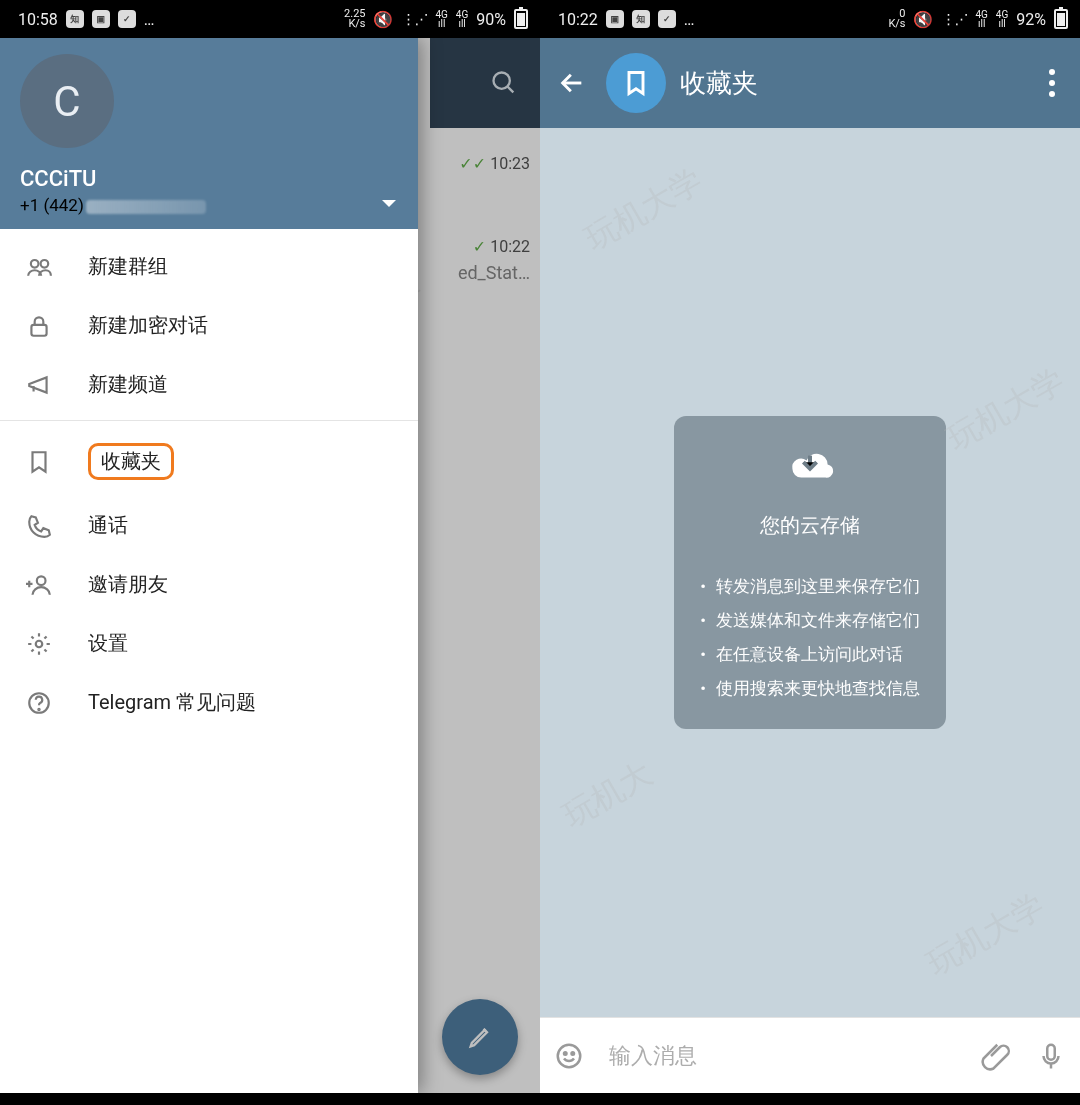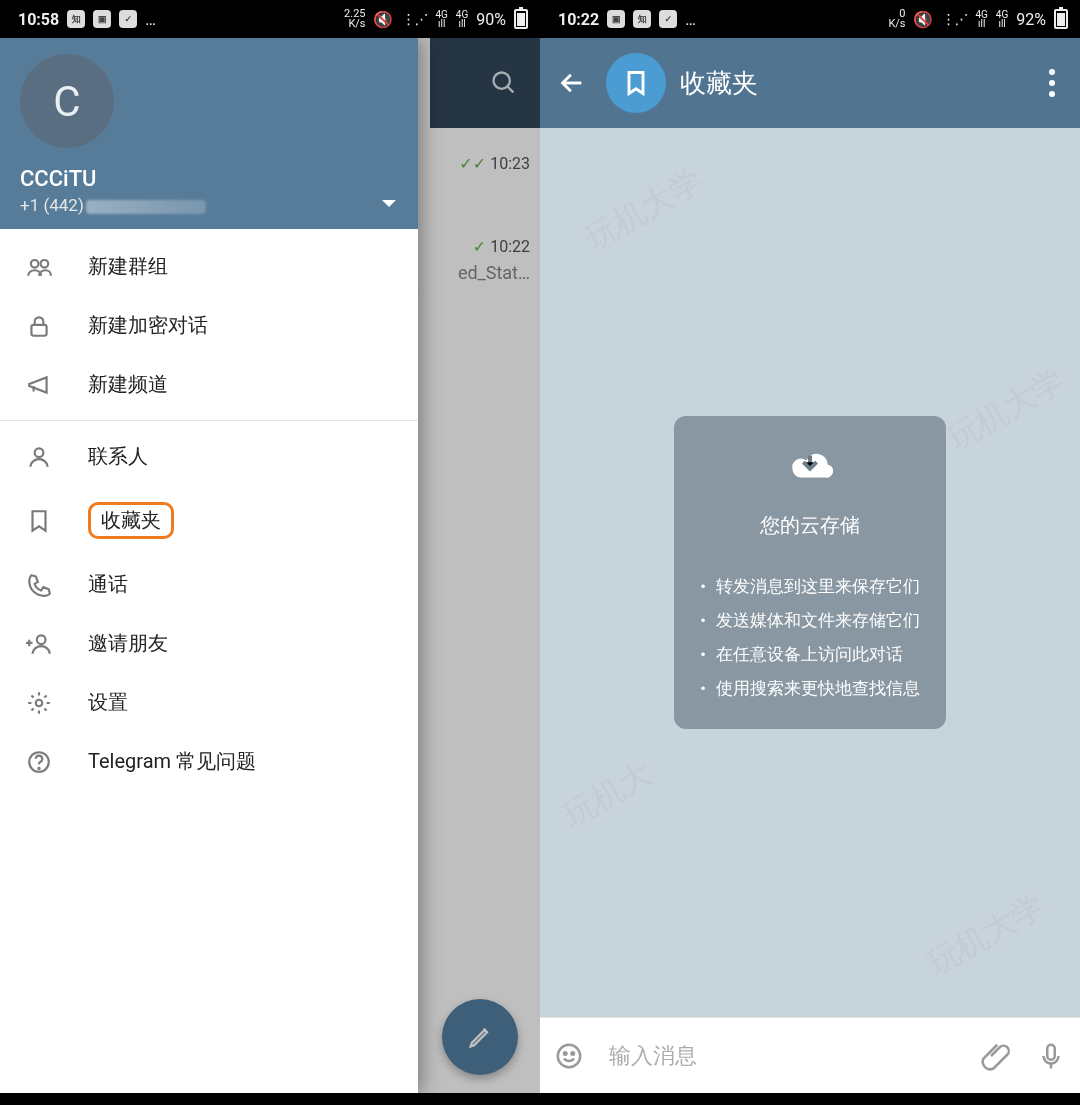--- a/index.html
+++ b/index.html
@@ -28,21 +28,21 @@
     color: #eee;
     display: flex;
     align-items: center;
     justify-content: space-between;
     padding: 0 12px 0 18px;
     font-size: 16px;
     position: relative;
     z-index: 5;
   }
   .statusbar .left, .statusbar .right { display: flex; align-items: center; gap: 8px; }
-  .statusbar .time { font-weight: 700; }
+  .statusbar .time { font-weight: 400; }
   .tiny-icon {
     width: 18px; height: 18px; border-radius: 4px;
     background: #ddd; display: inline-flex; color:#444;
     font-size: 9px; align-items: center; justify-content: center; font-weight: 700;
   }
   .dots3 { letter-spacing: 2px; }
   .speed { font-size: 11px; line-height: 10px; text-align: right; }
   .mute { font-size: 16px; }
   .signal { font-size: 14px; letter-spacing: -1px; }
   .cell { font-size: 10px; line-height: 9px; text-align: center; }
@@ -81,21 +81,21 @@
     padding: 16px 20px 14px 20px;
     position: relative;
   }
   .avatar {
     width: 94px; height: 94px; border-radius: 50%;
     background: #5a6e81;
     display:flex; align-items:center; justify-content:center;
     color:#e9eef3; font-size: 42px; margin-bottom: 18px;
   }
   .uname { font-size: 22px; font-weight: 500; }
-  .uphone { font-size: 17px; color: #e5e5e5; margin-top: 4px; }
+  .uphone { font-size: 17px; color: #000000; margin-top: 4px; }
   .expand-icon {
     position: absolute; right: 22px; bottom: 22px;
     width: 0; height: 0; border-left: 7px solid transparent; border-right: 7px solid transparent;
     border-top: 7px solid #fff;
   }
   .blur {
     display:inline-block; width:120px; height:14px; background: linear-gradient(90deg, rgba(255,255,255,0.4), rgba(255,255,255,0.2));
     filter: blur(1px); border-radius: 4px; vertical-align: middle; margin-left:2px;
   }
   .menu { padding-top: 8px; }
@@ -317,28 +317,20 @@
           </div>
           <div class="menu-item">
             <span class="ico">
               <svg viewBox="0 0 24 24">
                 <use href="#i-channel"></use>
               </svg>
             </span>
             <span>新建频道</span>
           </div>
           <div class="divider"></div>
-          <div class="menu-item">
-            <span class="ico">
-              <svg viewBox="0 0 24 24">
-                <use href="#i-contact"></use>
-              </svg>
-            </span>
-            <span>联系人</span>
-          </div>
           <div class="menu-item">
             <span class="ico">
               <svg viewBox="0 0 24 24">
                 <use href="#i-bookmark"></use>
               </svg>
             </span>
             <span class="highlight-box"><span>收藏夹</span></span>
           </div>
           <div class="menu-item">
             <span class="ico">

